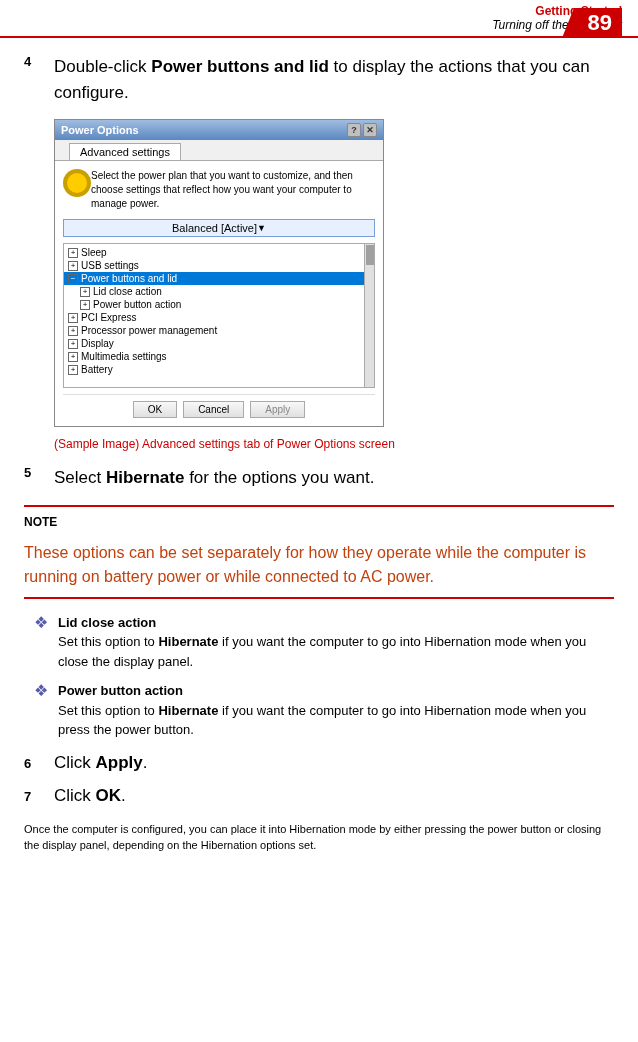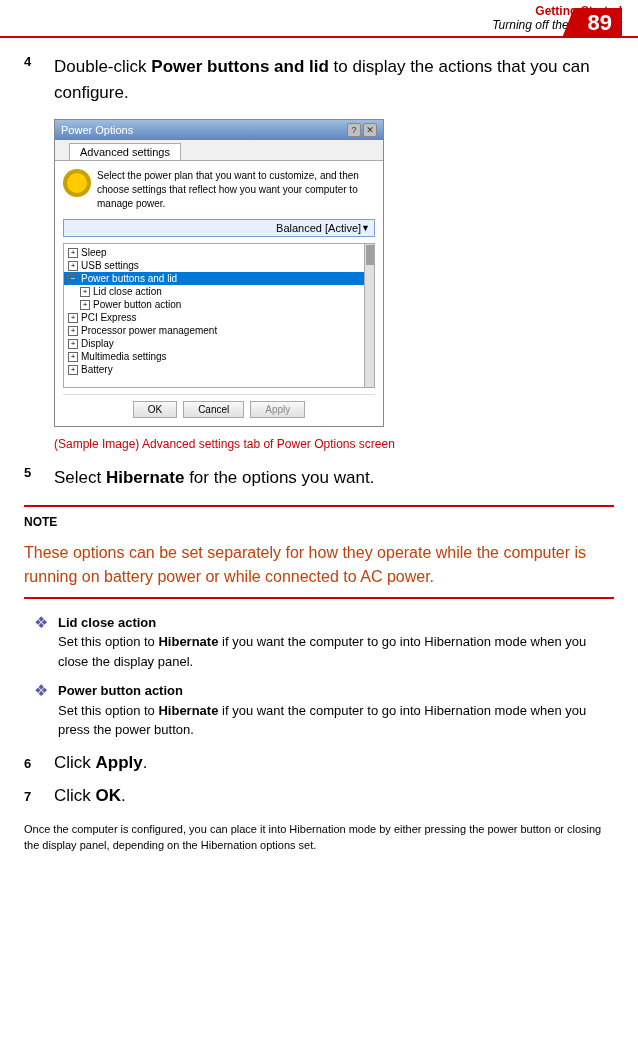--- a/index.html
+++ b/index.html
@@ -79,21 +79,21 @@
       border: 1px solid #888;
       background: #f0f0f0;
       width: 330px;
       font-family: Arial, sans-serif;
       font-size: 11px;
     }
     .sc-titlebar {
       background: linear-gradient(to bottom, #a0bde0, #5b87c0);
       color: #fff;
       font-size: 11px;
-      font-weight: normal;
+      font-weight: bold;
       padding: 3px 6px;
       display: flex;
       align-items: center;
       justify-content: space-between;
     }
     .sc-titlebar-icons {
       display: flex;
       gap: 2px;
     }
     .sc-titlebar-icon {
@@ -122,21 +122,20 @@
       background: #f0f0f0;
       border-bottom: 1px solid #aaa;
     }
     .sc-body {
       background: #fff;
       padding: 8px;
     }
     .sc-desc {
       display: flex;
       align-items: flex-start;
-      gap: 6px;
       margin-bottom: 8px;
       justify-content: space-between;
     }
     .sc-icon {
       width: 28px; height: 28px;
       background: #c8a000;
       border-radius: 50%;
       flex-shrink: 0;
       display: flex;
       align-items: center;
@@ -152,21 +151,21 @@
       line-height: 1.4;
       color: #000;
     }
     .sc-dropdown {
       border: 1px solid #7a9ed8;
       background: #e6f0ff;
       padding: 2px 4px;
       font-size: 11px;
       margin-bottom: 6px;
       display: flex;
-      justify-content: flex-end;
+      justify-content: center;
       align-items: center;
     }
     .sc-dropdown-arrow {
       font-size: 9px;
     }
     .sc-list-container {
       border: 1px solid #aaa;
       background: #fff;
       height: 145px;
       overflow: hidden;

